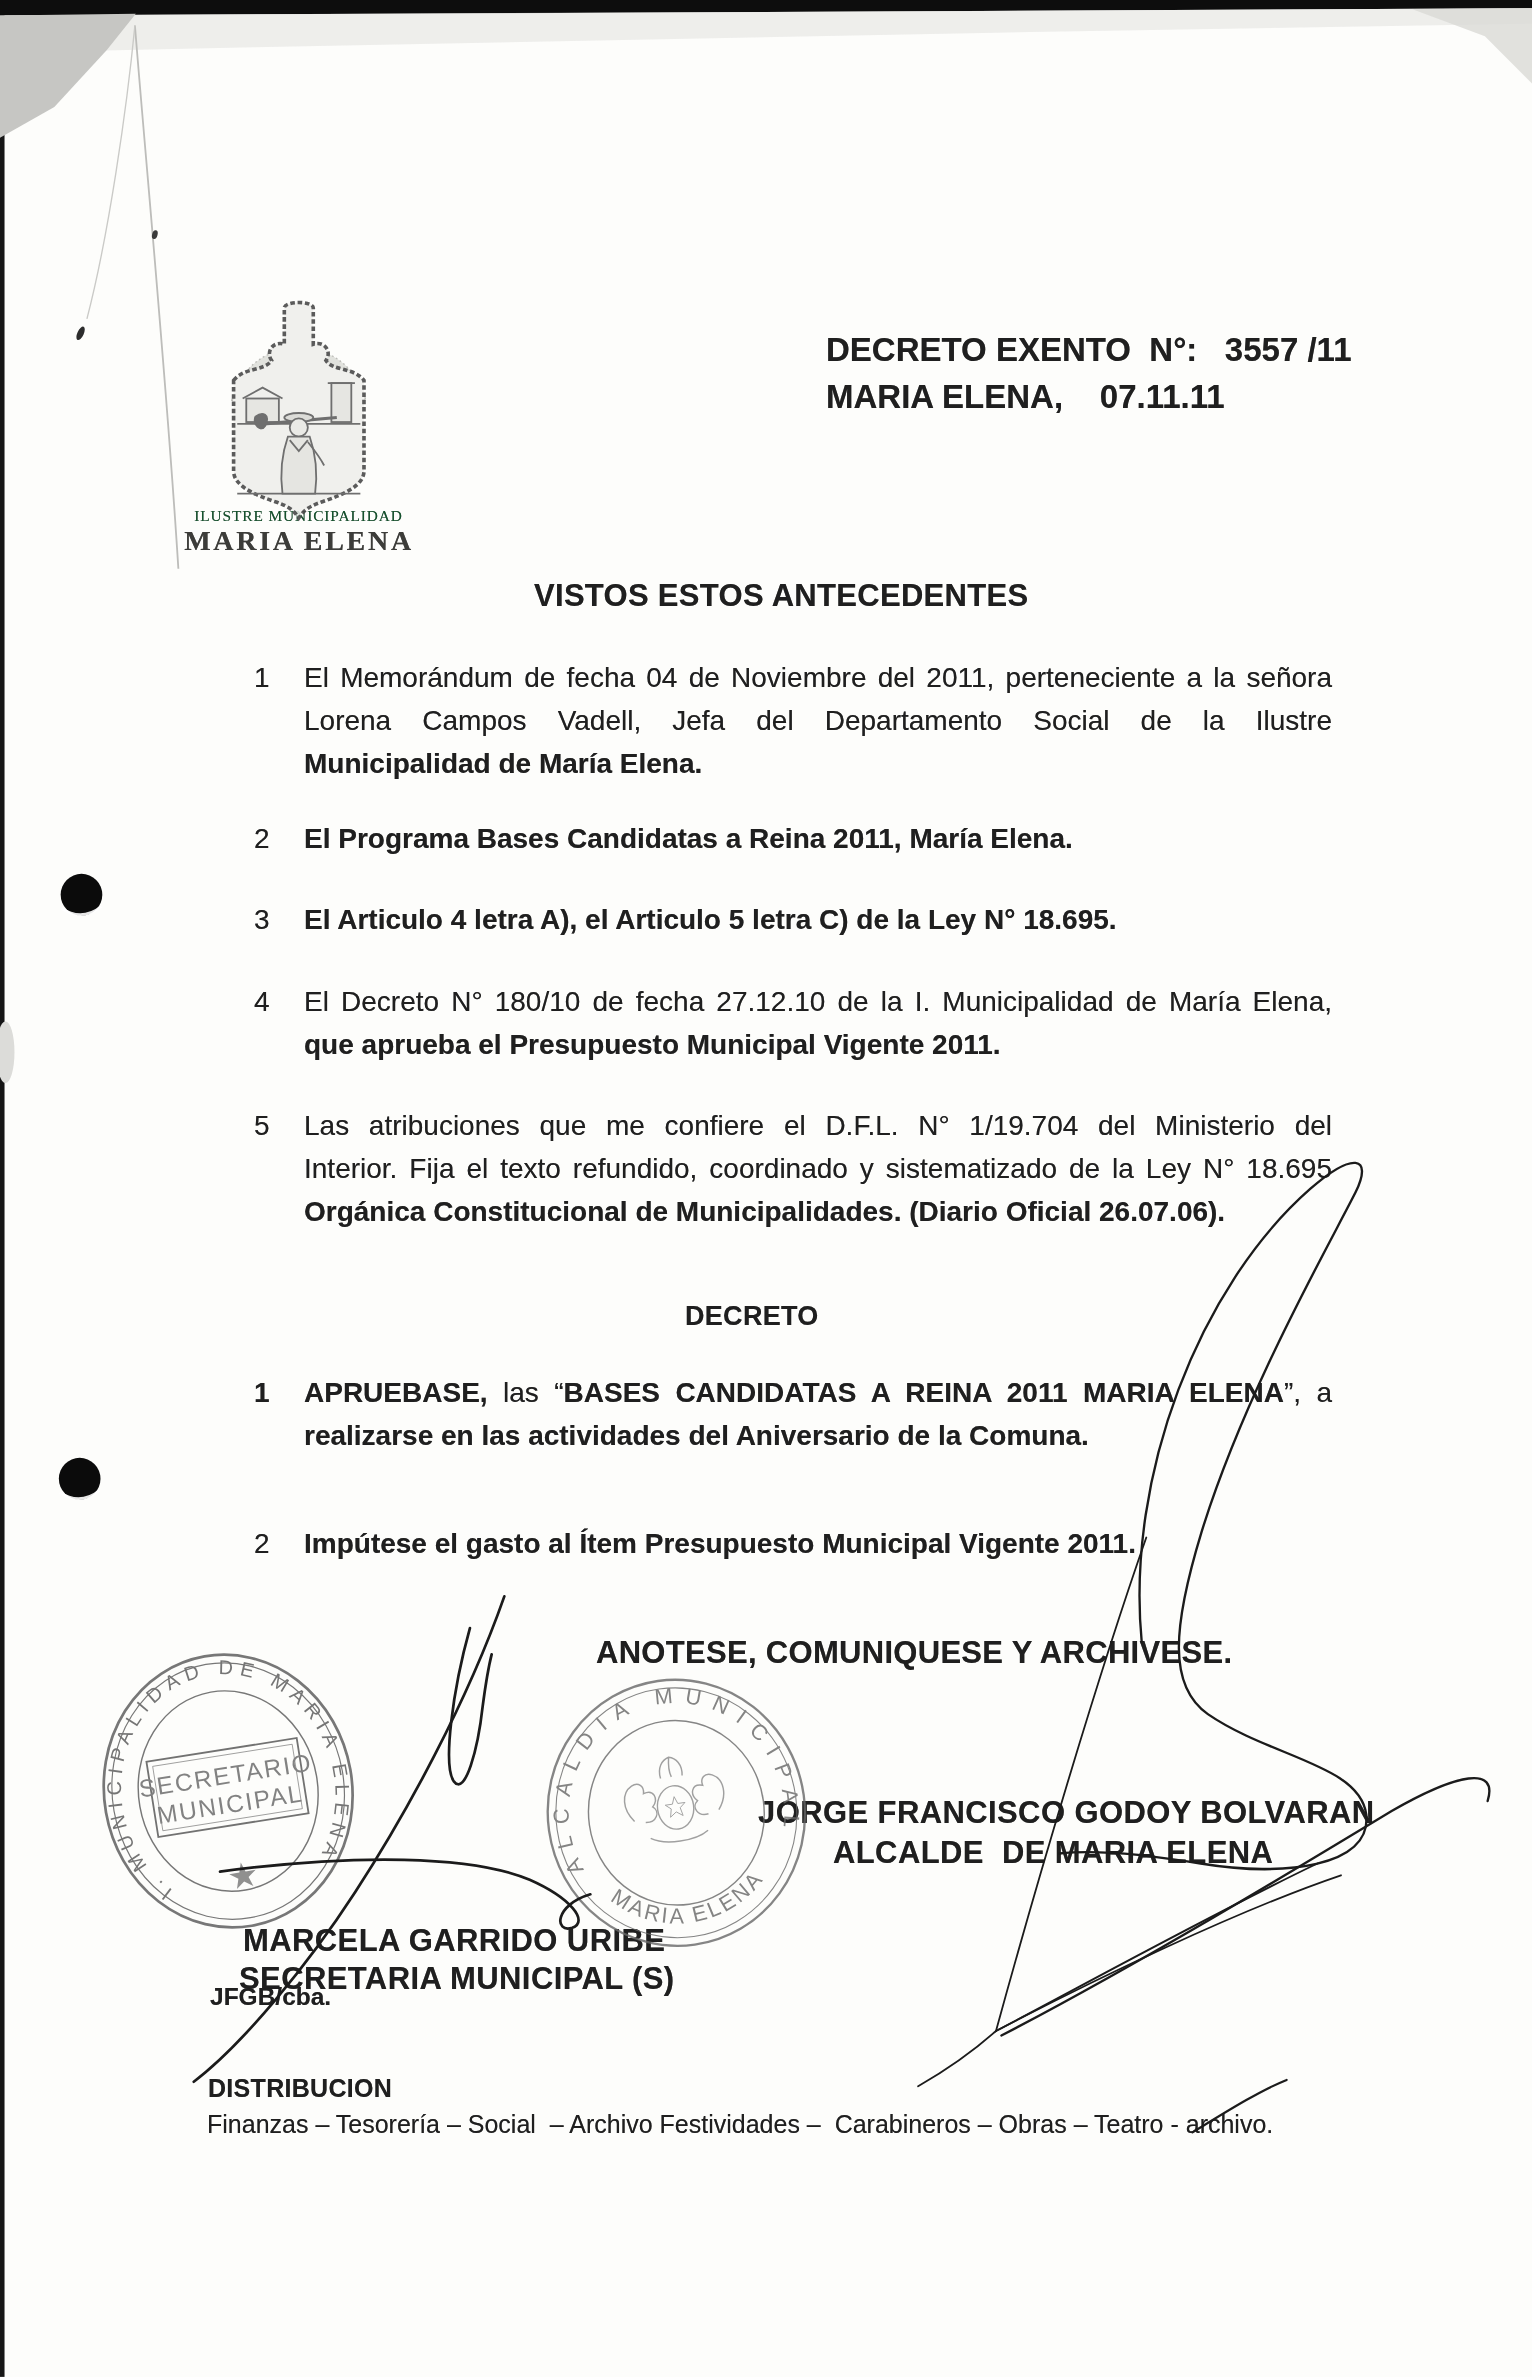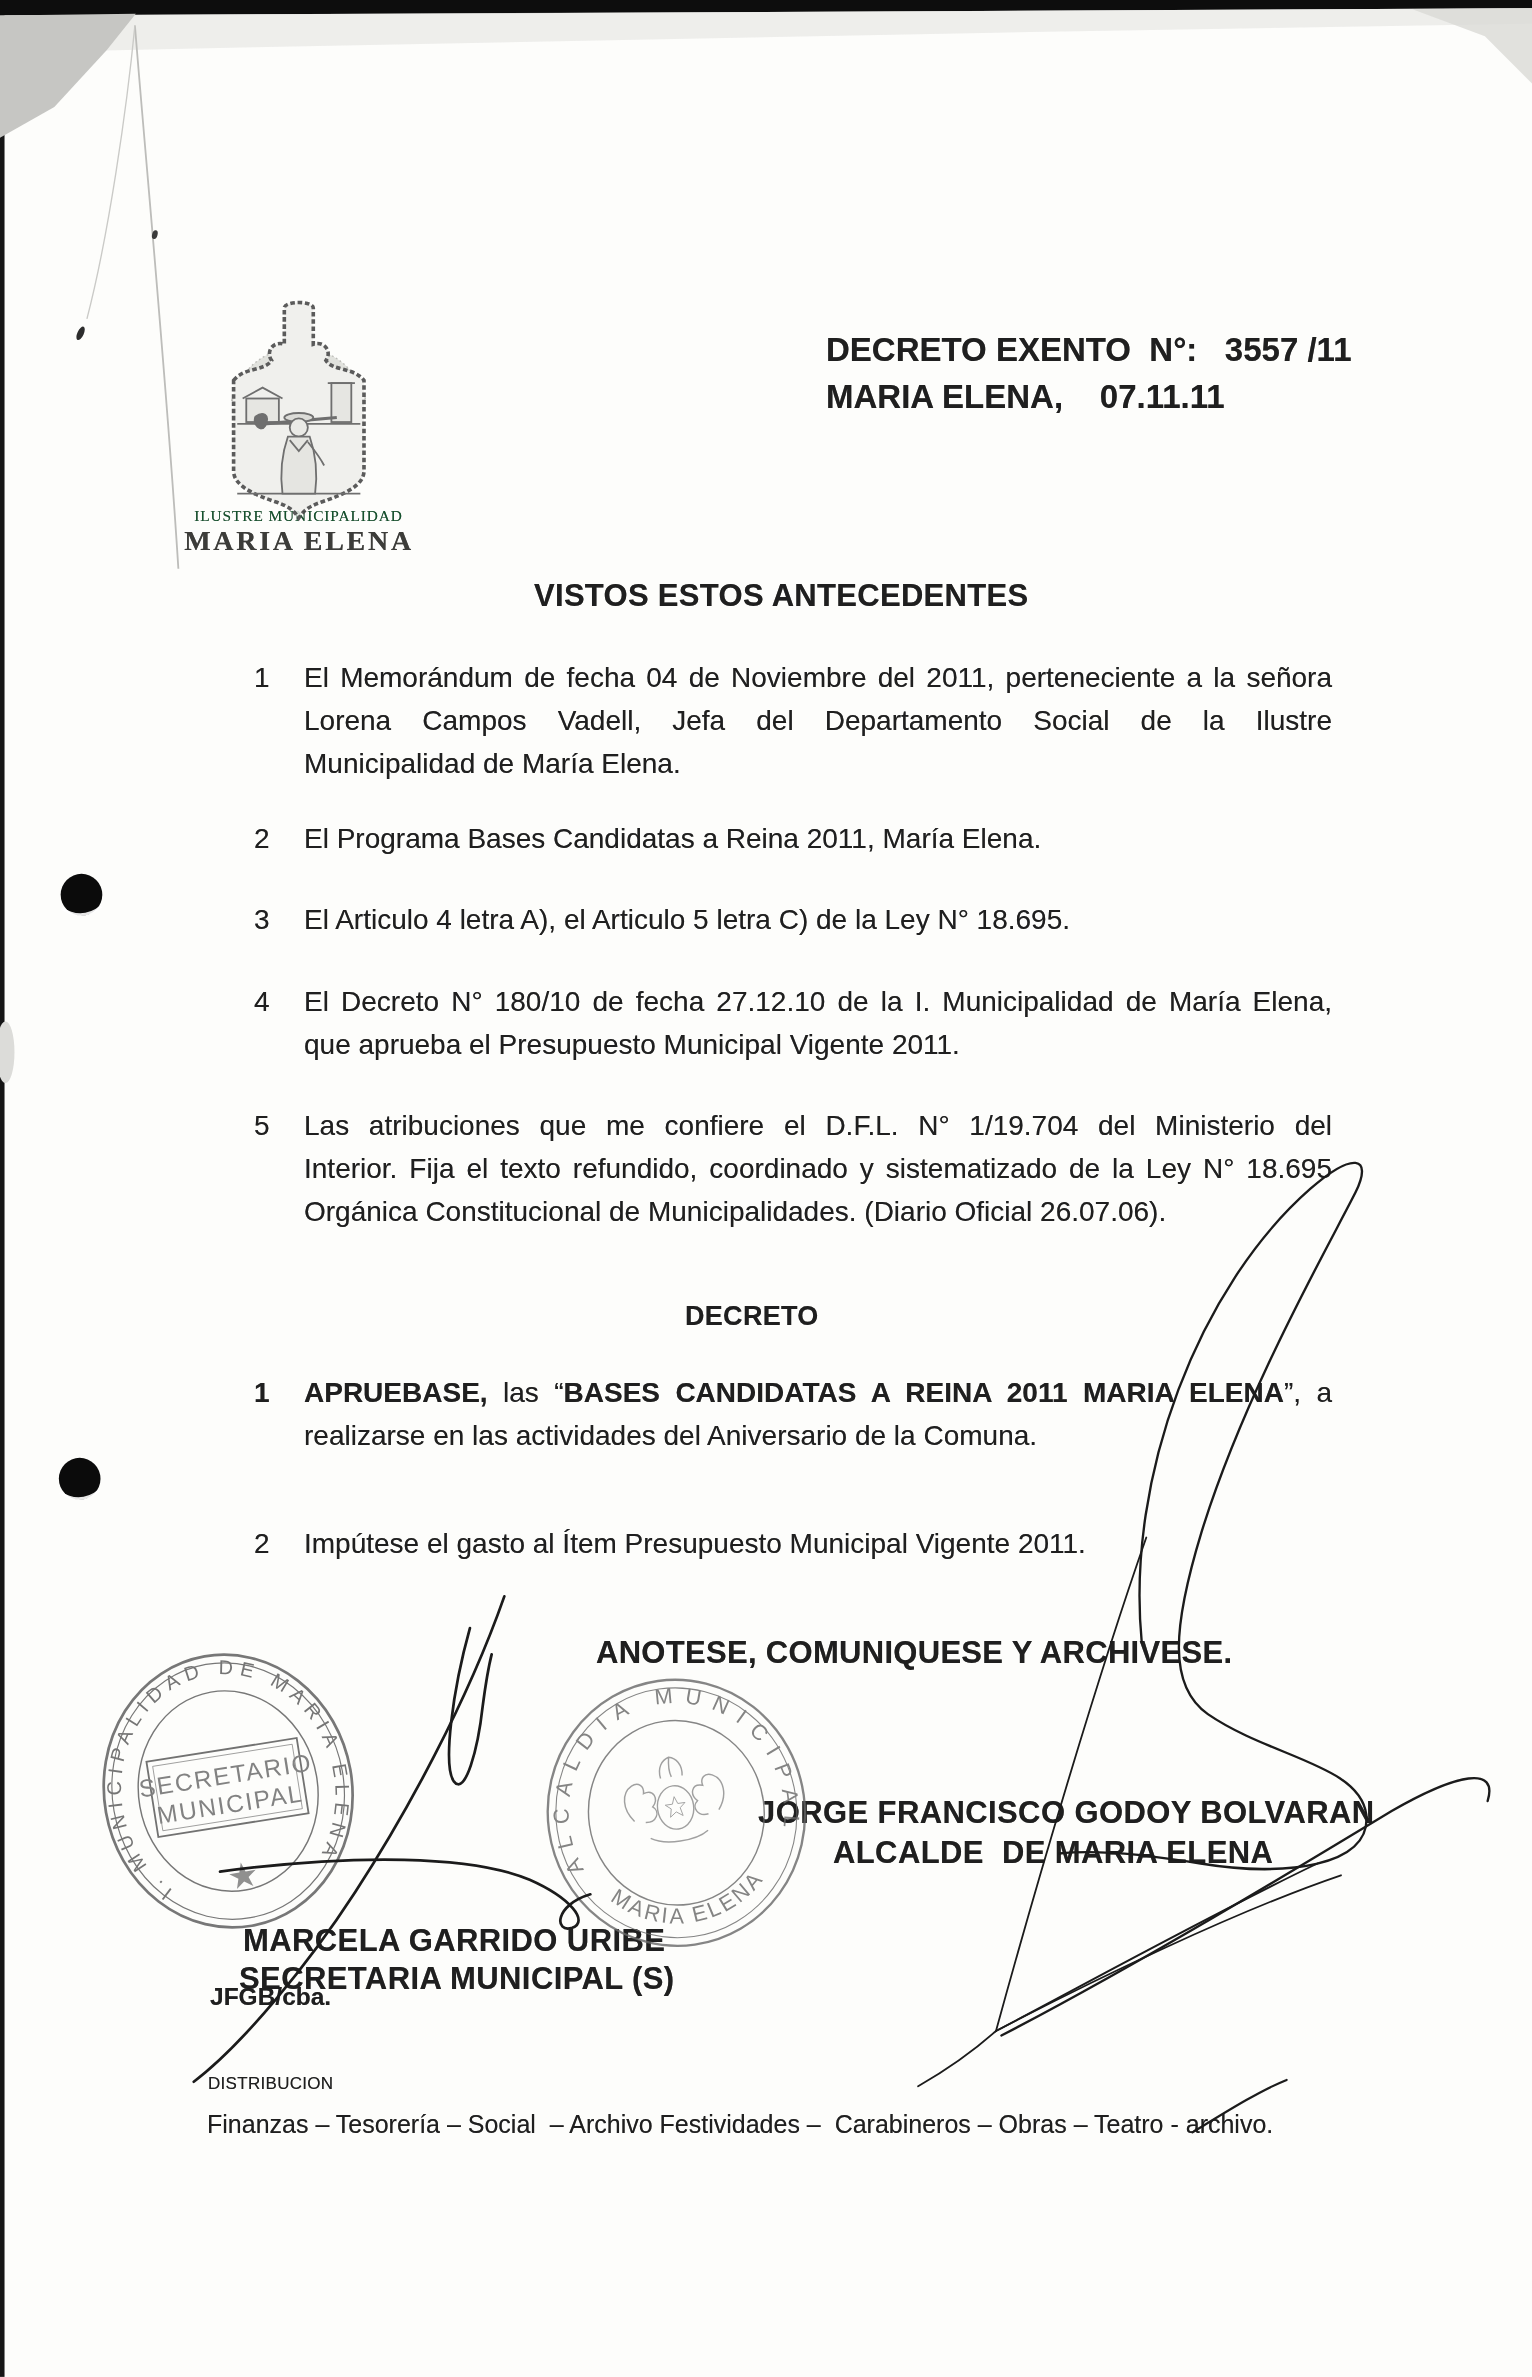--- a/index.html
+++ b/index.html
@@ -10,26 +10,26 @@
   .abs{position:absolute;}
   .b{font-weight:bold;}
   
   .doc{text-shadow:0 0 0.5px rgba(20,20,20,.55);}
   .hdr{font-size:33px;font-weight:bold;line-height:47px;white-space:pre;}
   .h1{font-size:30px;font-weight:bold;letter-spacing:0.3px;}
   .body-block{font-size:28px;line-height:43px;width:1078px;}
   .num{position:absolute;left:0;top:0;}
   .itxt{margin-left:50px;width:1028px;}
   .ln{text-align:justify;text-align-last:justify;white-space:normal;}
-  .ln.last{text-align:right;text-align-last:left;}
+  .ln.last{text-align:right;text-align-last:left;font-weight:bold;}
   .logo-org{font-family:"Liberation Serif",serif;font-size:15.4px;letter-spacing:0.9px;color:#14532d;text-align:center;width:235px;}
   .logo-name{font-family:"Liberation Serif",serif;font-size:28px;font-weight:bold;letter-spacing:2.7px;color:#3c3c39;text-align:center;width:272px;}
   .sig-name{font-size:31px;font-weight:bold;line-height:36px;white-space:pre;letter-spacing:0.4px;}
   .foot-sm{font-size:24.5px;font-weight:bold;}
-  .foot-md{font-size:17px;font-weight:normal;letter-spacing:0.3px;}
+  .foot-md{font-size:25px;font-weight:bold;letter-spacing:0.3px;}
   .foot-line{font-size:25px;white-space:pre;}
   svg{display:block;}
   #ink-overlay{position:absolute;left:0;top:0;pointer-events:none;}
 </style>
 </head>
 <body>
 
 <div class="abs doc logo-org" style="left:181px;top:507px;">ILUSTRE MUNICIPALIDAD</div>
 <div class="abs doc logo-name" style="left:163px;top:525px;">MARIA ELENA</div>
 

